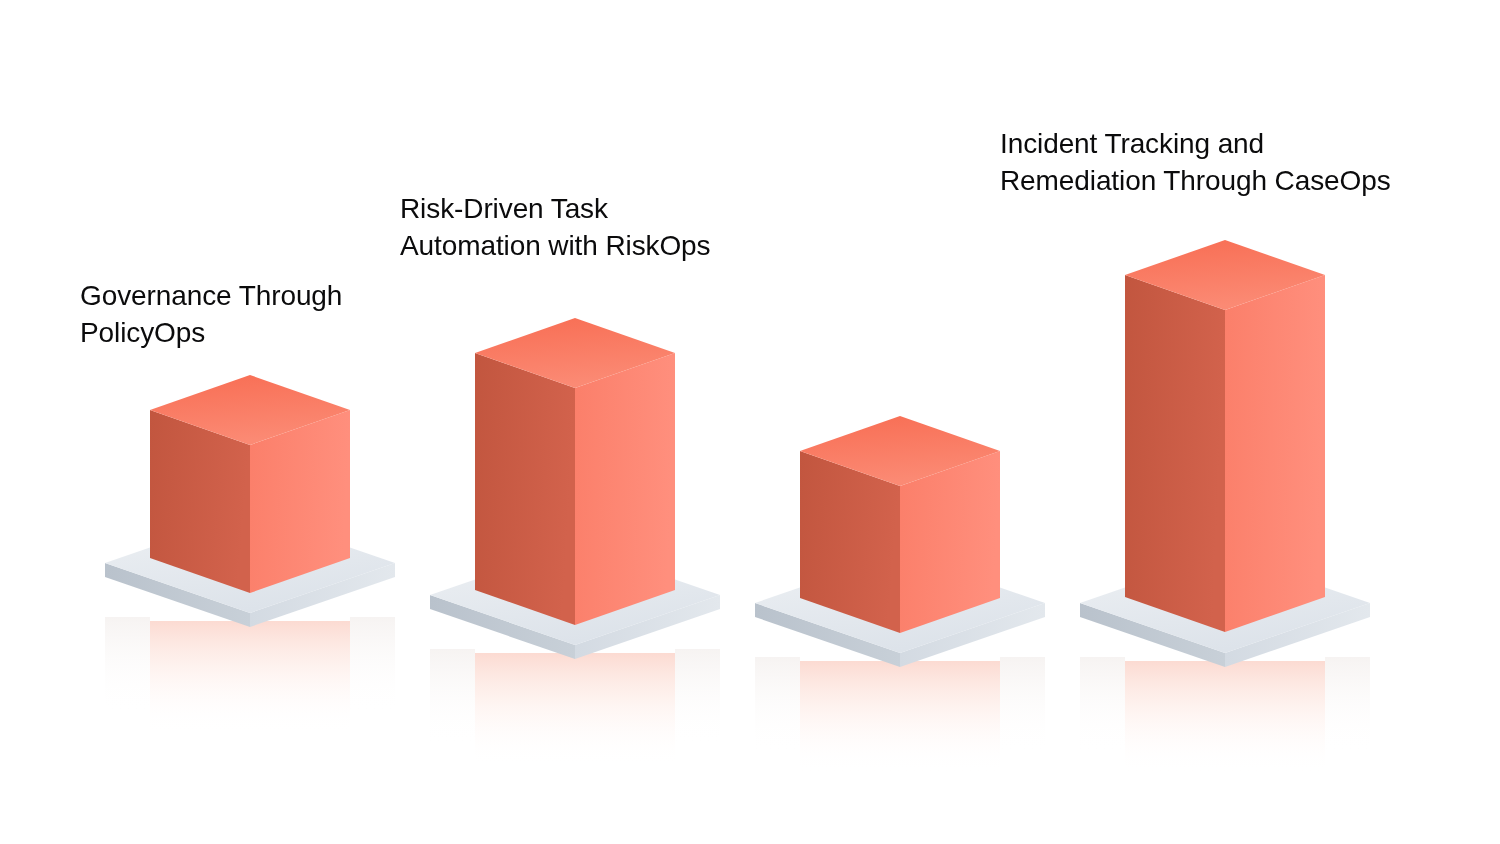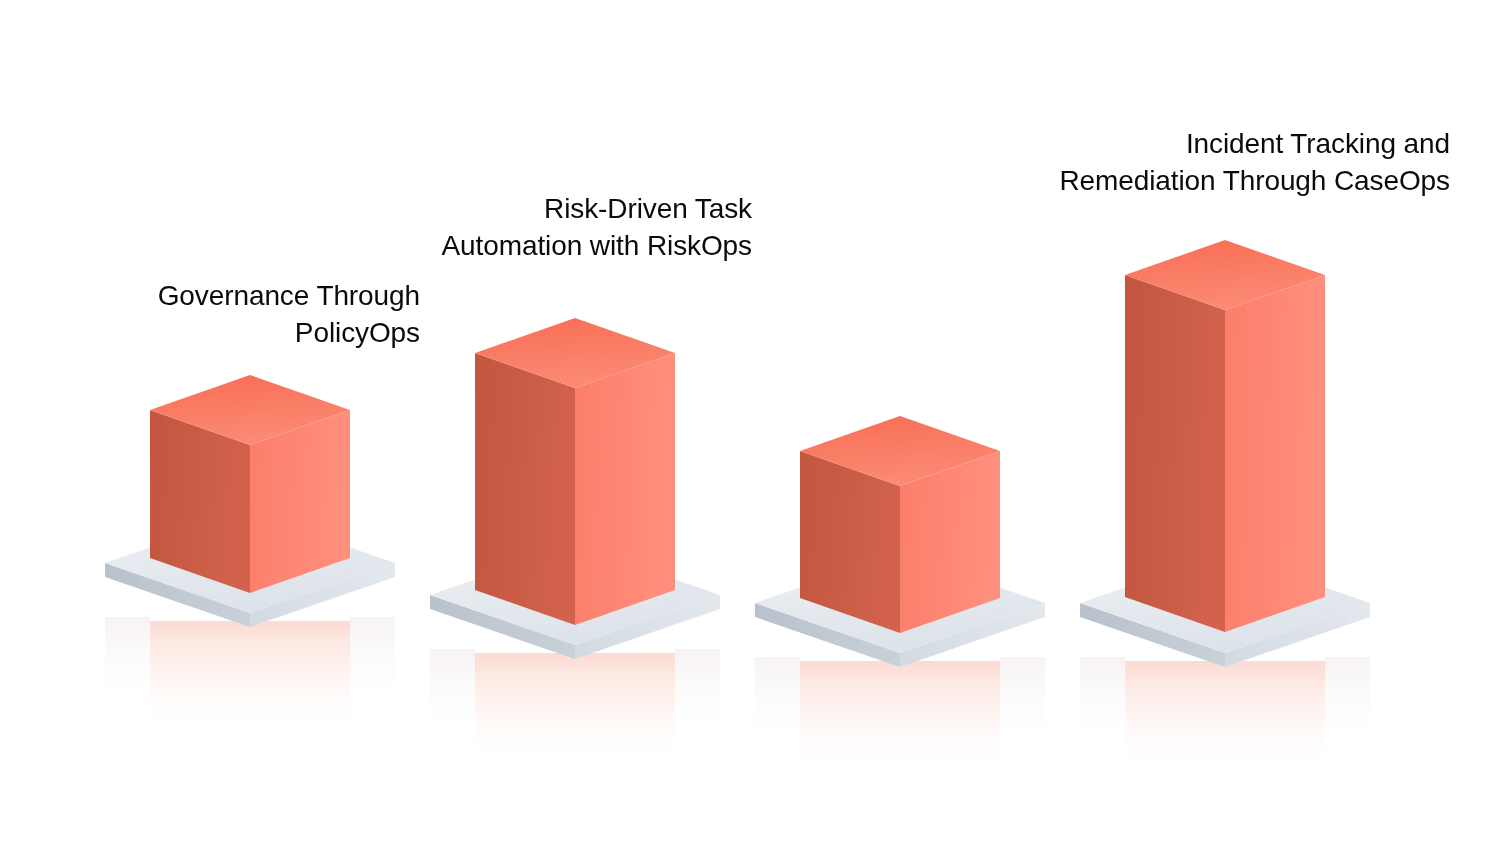--- a/index.html
+++ b/index.html
@@ -22,21 +22,21 @@
   .chart-svg {
     position: absolute;
     left: 0;
     top: 0;
     width: 1500px;
     height: 844px;
     display: block;
   }
   .bar-label {
     position: absolute;
-    text-align: right;
+    text-align: left;
     color: #0b0b0c;
     font-family: "Liberation Sans", sans-serif;
     font-size: 28px;
     line-height: 37px;
     font-weight: 400;
     letter-spacing: -0.1px;
     white-space: pre-line;
     pointer-events: auto;
   }
 </style>

